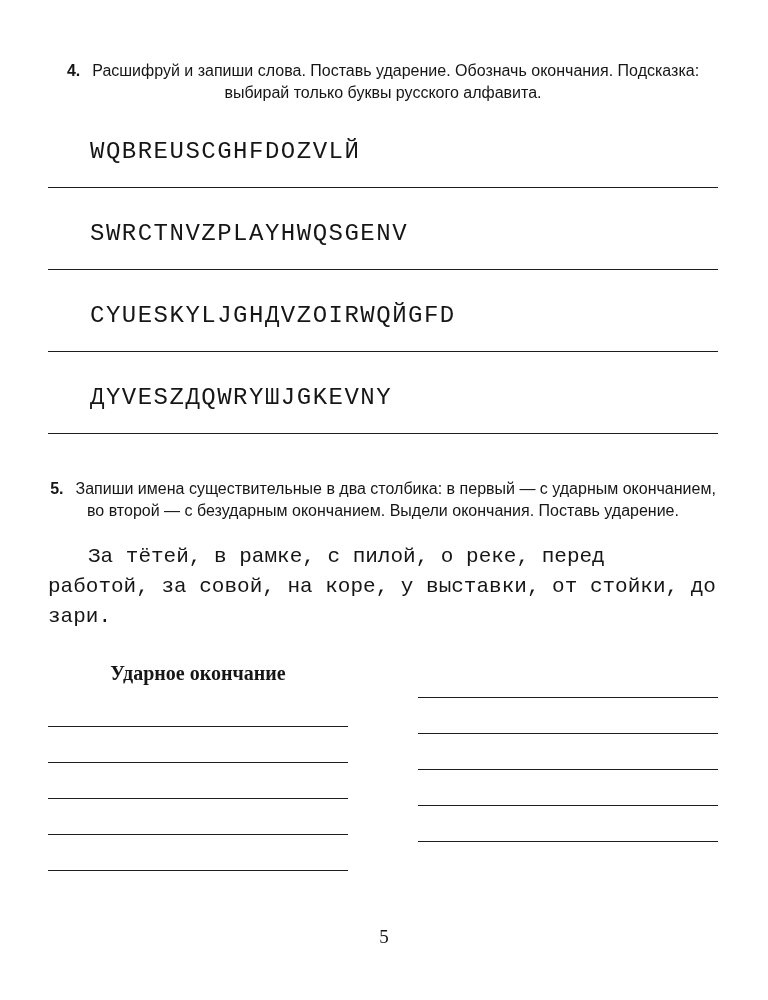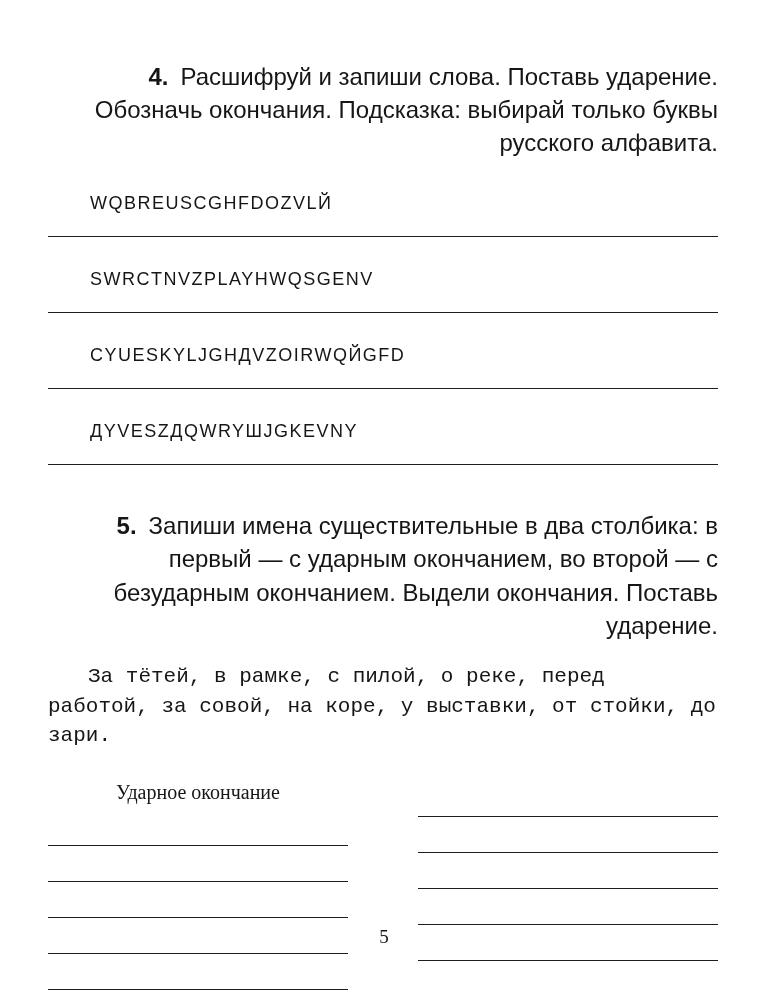--- a/index.html
+++ b/index.html
@@ -13,32 +13,32 @@
   }
   .page {
     position: relative;
     width: 768px;
     height: 1000px;
     padding: 60px 50px 20px 48px;
     overflow: hidden;
     background: #ffffff;
   }
   .instr {
-    font-size: 24px;
+    font-size: 16px;
     line-height: 1.38;
     margin: 0;
-    text-align: right;
+    text-align: center;
   }
   .instr .num {
     font-weight: 700;
     padding-right: 12px;
   }
   .cipher-text {
-    font-family: Liberation Sans, sans-serif;
-    font-size: 18px;
+    font-family: Liberation Mono, monospace;
+    font-size: 24px;
     letter-spacing: 1.5px;
     margin: 32px 0 0 42px;
     white-space: nowrap;
   }
   .cipher-block:first-of-type .cipher-text { margin-top: 34px; }
   .rule {
     height: 0;
     border-bottom: 1.6px solid #1d1d1d;
     margin-top: 22px;
   }
@@ -51,21 +51,21 @@
     text-indent: 40px;
   }
   .cols {
     display: flex;
     justify-content: space-between;
     margin-top: 30px;
   }
   .col { width: 300px; }
   .col-header {
     font-family: "Liberation Serif", "DejaVu Serif", serif;
-    font-weight: 400;
+    font-weight: 700;
     font-size: 20px;
     text-align: center;
     margin-bottom: 6px;
     white-space: nowrap;
   }
   .write-line {
     height: 36px;
     border-bottom: 1.5px solid #1d1d1d;
   }
   .page-num {

